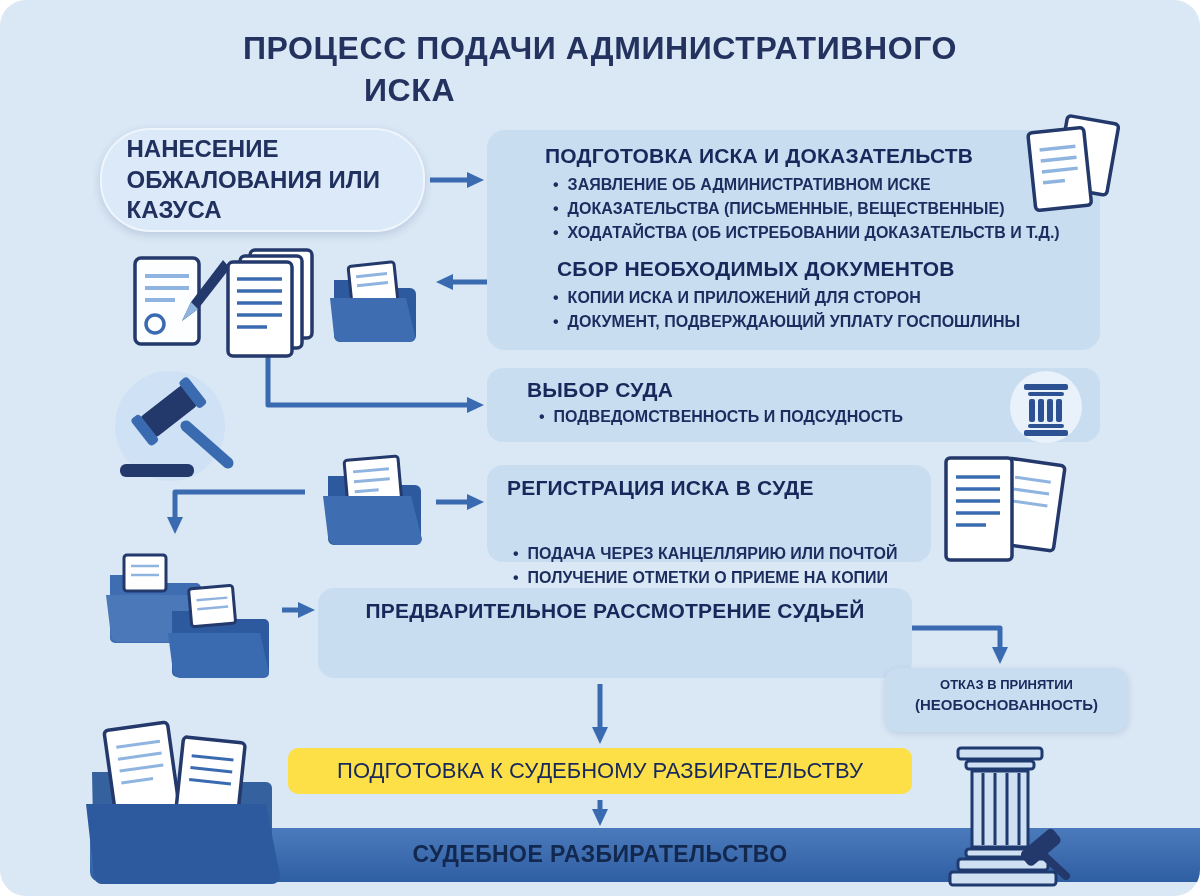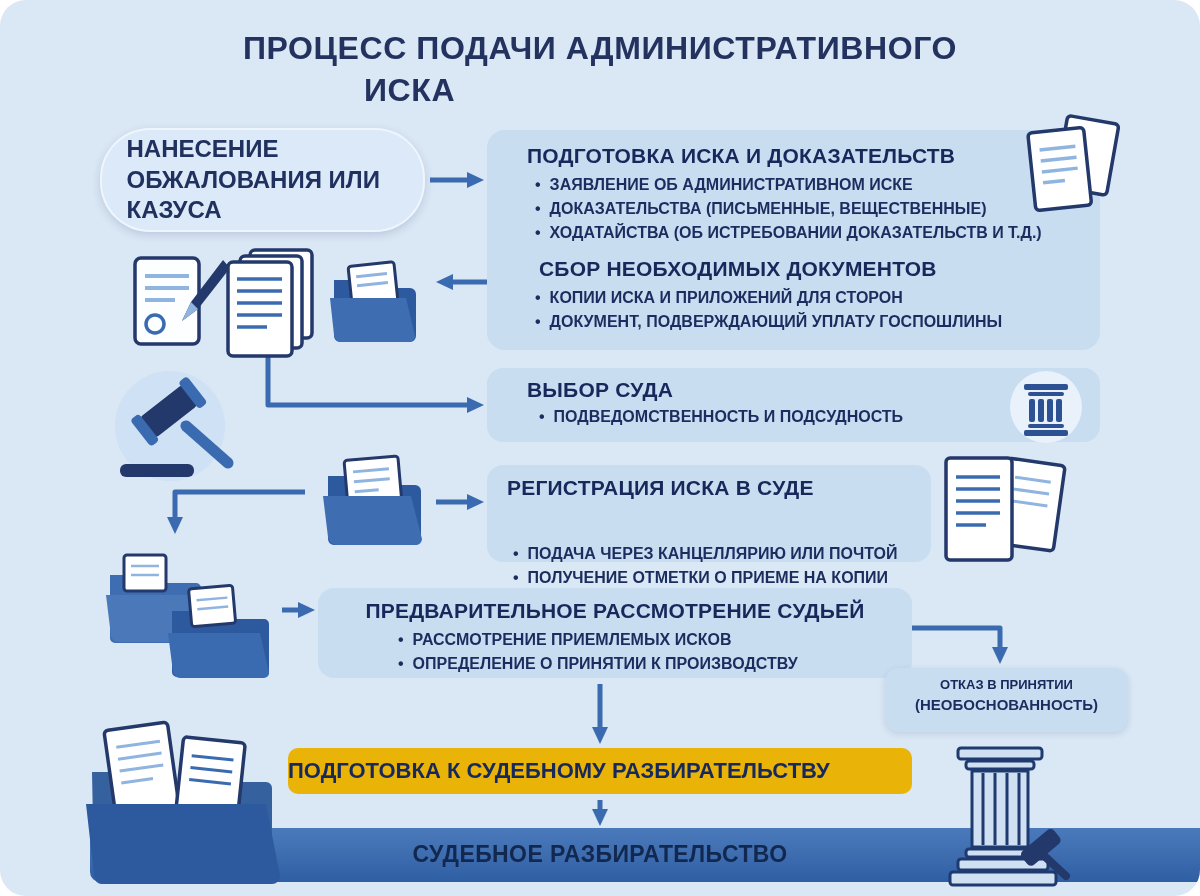--- a/index.html
+++ b/index.html
@@ -24,44 +24,44 @@
           display:flex; align-items:center; justify-content:center; }
   .pill span { font-size:24px; font-weight:bold; color:#20315f; line-height:1.27; width:272px; }
 
   
   .box { position:absolute; background:#c9ddf1; border-radius:18px; box-sizing:border-box; }
   .hdr { font-size:21px; font-weight:bold; color:#17285a; letter-spacing:.2px; }
   ul.bl { list-style:none; margin:5px 0 0 0; padding:0; }
   ul.bl li { font-size:16px; font-weight:bold; color:#1b2d5e; line-height:24px; white-space:nowrap; }
   ul.bl li::before { content:"•"; margin-right:9px; }
 
-  #prep-box   { left:487px; top:130px; width:613px; height:220px; padding:14px 0 0 40px; }
+  #prep-box   { left:487px; top:130px; width:613px; height:220px; padding:14px 0 0 58px; }
   #prep-box .hdr2 { margin-top:12px; margin-left:12px; }
   #prep-box ul { margin-left:8px; }
 
   #court-box  { left:487px; top:368px; width:613px; height:74px; padding:10px 12px 0 40px; border-radius:16px; }
   #court-box ul { margin-left:12px; margin-top:3px; }
 
   #reg-box    { left:487px; top:465px; width:444px; height:97px; padding:11px 14px 0 20px; border-radius:16px; }
   #reg-box ul { margin-left:6px;margin-top:42px; }
 
   #prelim-box { left:318px; top:588px; width:594px; height:90px; padding:11px 0 0 0; border-radius:16px; }
   #prelim-box .hdr { text-align:center; }
   #prelim-box ul { margin-left:80px; }
 
   #reject-box { left:885px; top:668px; width:243px; height:64px; text-align:center; padding-top:9px;
                 border-radius:14px; box-shadow:0 2px 6px rgba(40,70,130,.15); }
   .reject-l1 { font-size:13px; font-weight:bold; color:#17285a; }
   .reject-l2 { font-size:15px; font-weight:bold; color:#1b2d5e; margin-top:4px; }
 
   
   #prep-band { position:absolute; left:288px; top:748px; width:624px; height:46px;
-               background:#eab308; border-radius:10px;
-               display:flex; align-items:center; justify-content:flex-start;
-               font-size:22px; font-weight:bold; color:#17285a; }
+               background:#fde047; border-radius:10px;
+               display:flex; align-items:center; justify-content:center;
+               font-size:22px; font-weight:normal; color:#17285a; }
   #trial-band { position:absolute; left:90px; top:828px; width:1110px; height:54px;
                 background:linear-gradient(180deg,#4b7abc,#2f5fa3); border-radius:10px 0 0 10px; }
   #trial-label { position:absolute; left:0; top:841px; width:1200px; text-align:center;
                  font-size:23px; font-weight:bold; color:#12284f; letter-spacing:.4px; }
 
   .icon { position:absolute; }
   svg { display:block; }
 </style>
 </head>
 <body>
@@ -118,24 +118,20 @@
   <div class="box" id="reg-box">
     <div class="hdr">РЕГИСТРАЦИЯ ИСКА В СУДЕ</div>
     <ul class="bl">
       <li>ПОДАЧА ЧЕРЕЗ КАНЦЕЛЛЯРИЮ ИЛИ ПОЧТОЙ</li>
       <li>ПОЛУЧЕНИЕ ОТМЕТКИ О ПРИЕМЕ НА КОПИИ</li>
     </ul>
   </div>
 
   <div class="box" id="prelim-box">
     <div class="hdr">ПРЕДВАРИТЕЛЬНОЕ РАССМОТРЕНИЕ СУДЬЕЙ</div>
-    <ul class="bl">
-      <li>РАССМОТРЕНИЕ ПРИЕМЛЕМЫХ ИСКОВ</li>
-      <li>ОПРЕДЕЛЕНИЕ О ПРИНЯТИИ К ПРОИЗВОДСТВУ</li>
-    </ul>
   </div>
 
   <div class="box" id="reject-box">
     <div class="reject-l1">ОТКАЗ В ПРИНЯТИИ</div>
     <div class="reject-l2">(НЕОБОСНОВАННОСТЬ)</div>
   </div>
 
   <div id="prep-band">
     <span>ПОДГОТОВКА К СУДЕБНОМУ РАЗБИРАТЕЛЬСТВУ</span>
   </div>

